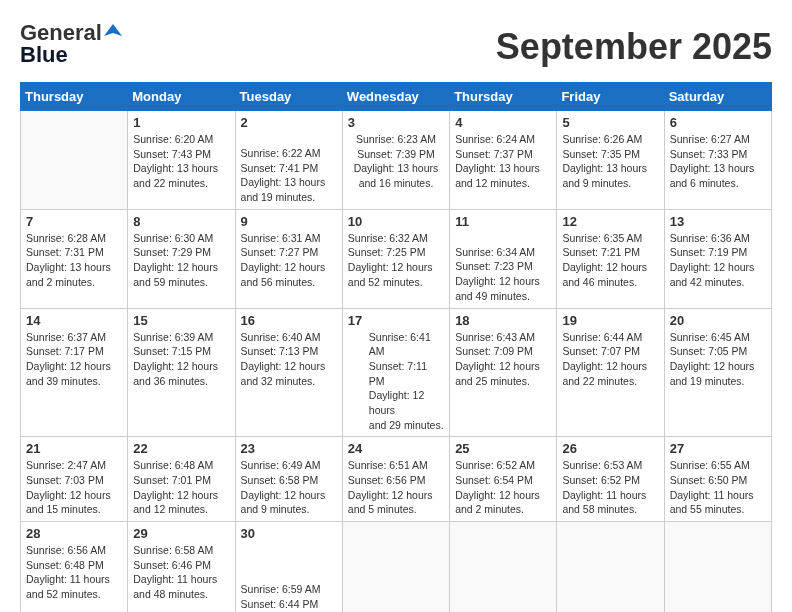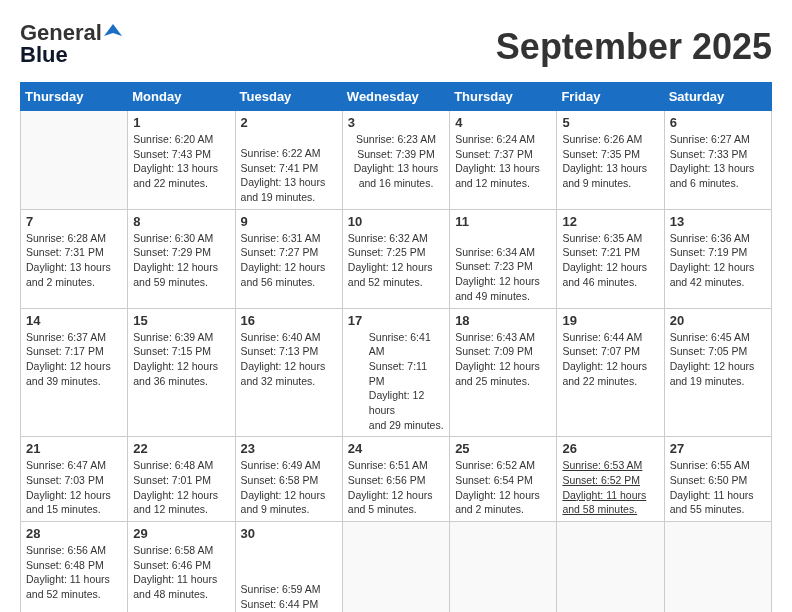--- a/index.html
+++ b/index.html
@@ -252,21 +252,21 @@
           <div class="day-num">20</div>
           <div class="day-info" style="white-space: pre-line;">Sunrise: 6:45 AM
 Sunset: 7:05 PM
 Daylight: 12 hours
 and 19 minutes.</div>
         </td>
       </tr>
       <tr>
         <td>
           <div class="day-num">21</div>
-          <div class="day-info" style="white-space: pre-line;">Sunrise: 6:47 AM
+          <div class="day-info" style="white-space: pre-line;">Sunrise: 2:47 AM
 Sunset: 7:03 PM
 Daylight: 12 hours
 and 15 minutes.</div>
         </td>
         <td>
           <div class="day-num">22</div>
           <div class="day-info" style="white-space: pre-line;">Sunrise: 6:48 AM
 Sunset: 7:01 PM
 Daylight: 12 hours
 and 12 minutes.</div>
@@ -287,21 +287,21 @@
         </td>
         <td>
           <div class="day-num">25</div>
           <div class="day-info" style="white-space: pre-line;">Sunrise: 6:52 AM
 Sunset: 6:54 PM
 Daylight: 12 hours
 and 2 minutes.</div>
         </td>
         <td>
           <div class="day-num">26</div>
-          <div class="day-info" style="white-space: pre-line; text-decoration: underline;">Sunrise: 6:53 AM
+          <div class="day-info" style="white-space: pre-line;">Sunrise: 6:53 AM
 Sunset: 6:52 PM
 Daylight: 11 hours
 and 58 minutes.</div>
         </td>
         <td>
           <div class="day-num">27</div>
           <div class="day-info" style="white-space: pre-line;">Sunrise: 6:55 AM
 Sunset: 6:50 PM
 Daylight: 11 hours
 and 55 minutes.</div>

